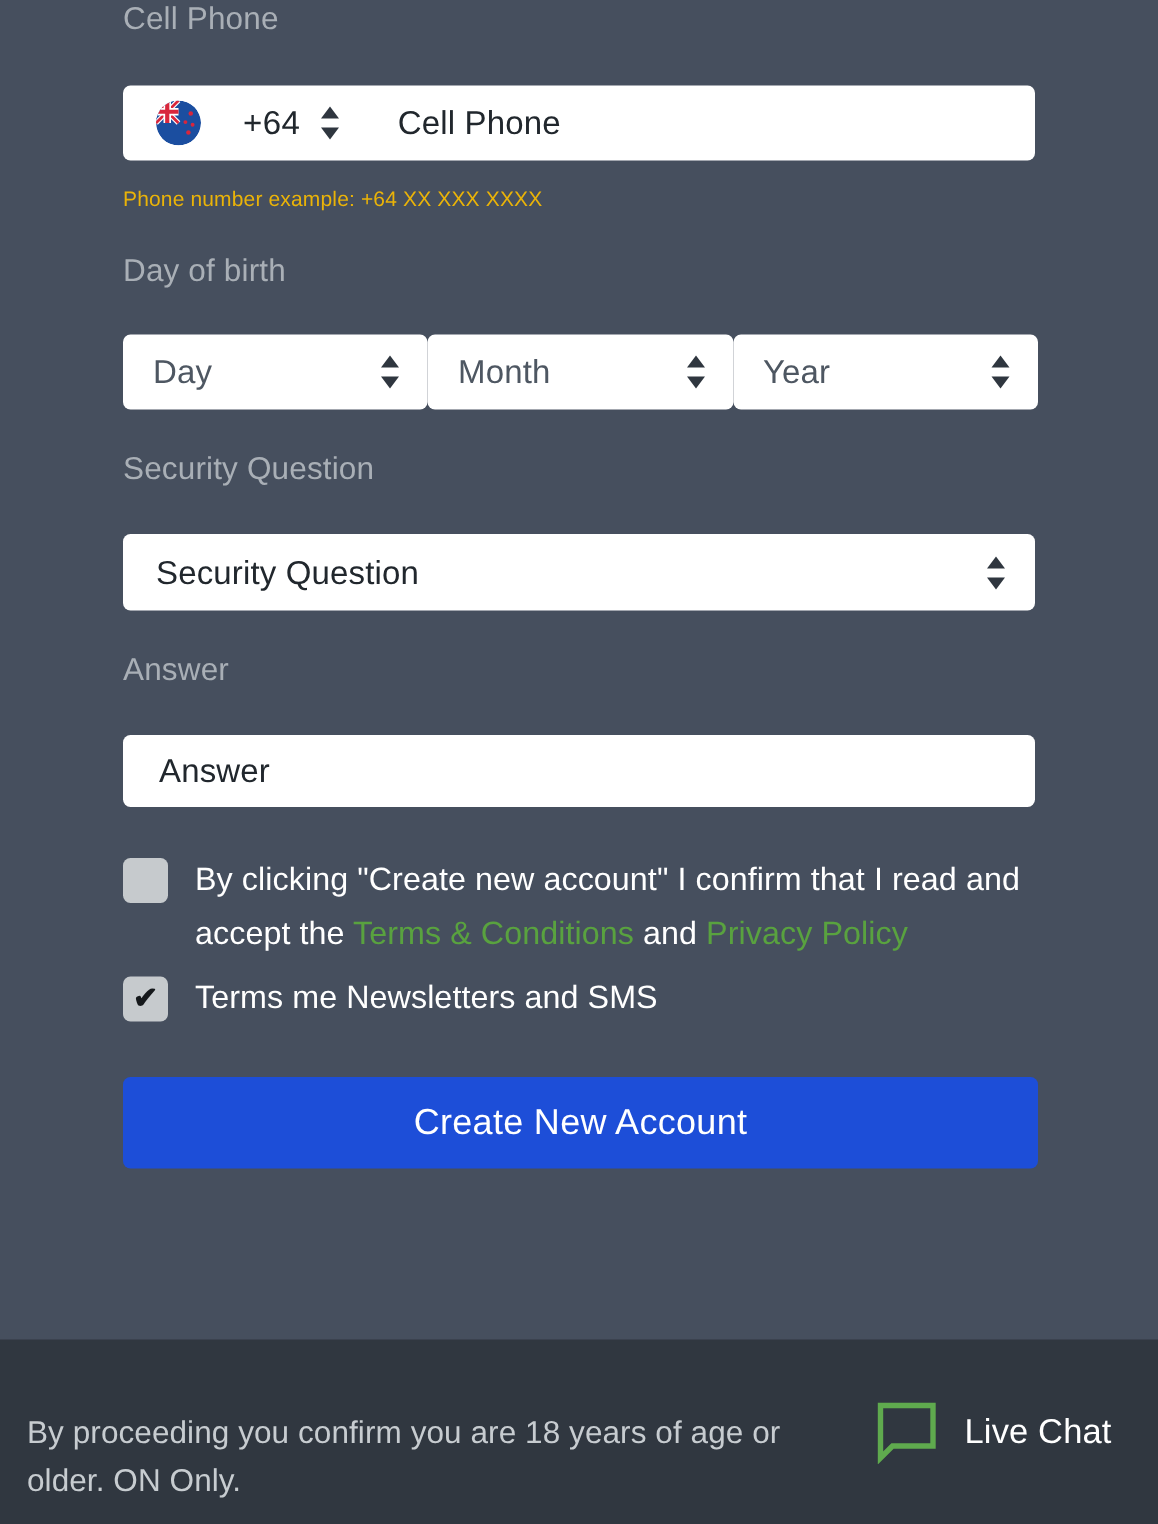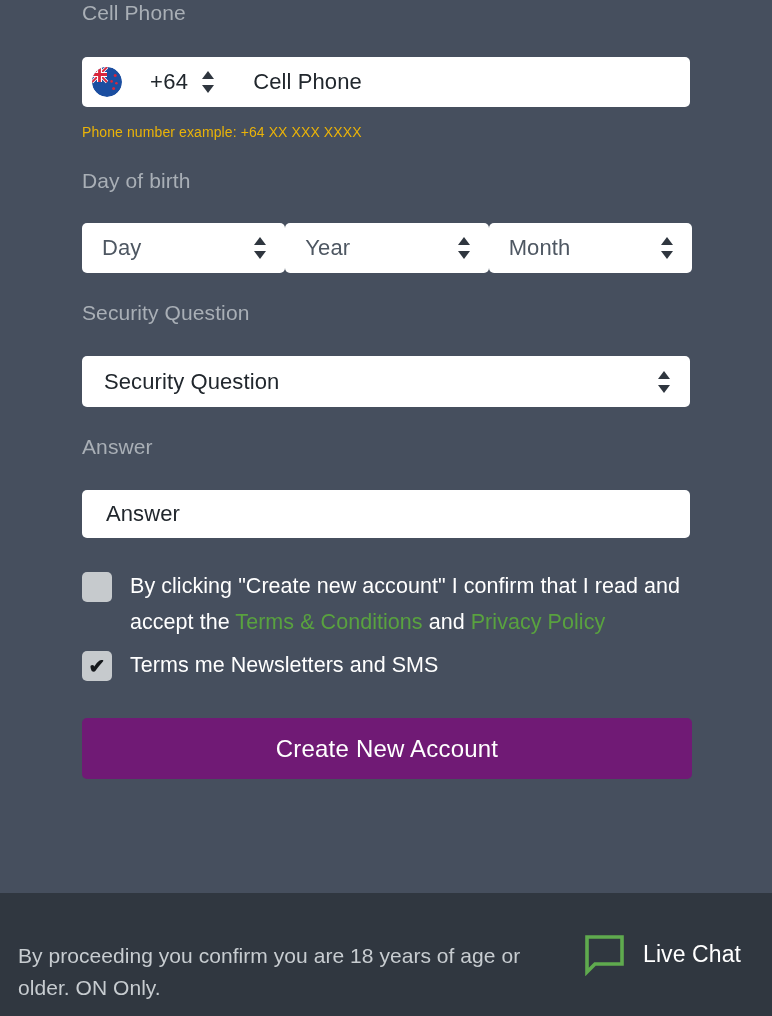--- a/index.html
+++ b/index.html
@@ -64,21 +64,21 @@
   }
 
   .control-text.placeholder-grey {
     color: #4e5762;
   }
 
   
   .phone-row {
     margin-top: 31px;
     width: 608px;
-    padding-left: 10px;
+    padding-left: 22px;
   }
 
   .flag-icon {
     width: 30px;
     height: 30px;
     border-radius: 50%;
     overflow: hidden;
     flex: 0 0 auto;
     position: relative;
     display: block;
@@ -203,21 +203,21 @@
   .link-green {
     color: #59a23f;
     text-decoration: none;
   }
 
   
   .submit-btn {
     margin-top: 35px;
     width: 610px;
     height: 61px;
-    background: #701a75;
+    background: #1d4ed8;
     border: none;
     border-radius: 5px;
     color: #ffffff;
     font-family: "Liberation Sans", sans-serif;
     font-size: 24px;
     letter-spacing: 0.2px;
     cursor: pointer;
     display: flex;
     align-items: center;
     justify-content: center;
@@ -307,25 +307,25 @@
     <div class="help-text" style="margin-top:13px;">Phone number example: +64 XX XXX XXXX</div>
 
     <div class="field-label dob-label">Day of birth</div>
 
     <div class="dob-row">
       <div class="control dob-select">
         <span class="control-text placeholder-grey">Day</span>
         <span class="ud-arrows"></span>
       </div>
       <div class="control dob-select">
+        <span class="control-text placeholder-grey">Month</span>
+        <span class="ud-arrows"></span>
+      </div>
+      <div class="control dob-select">
         <span class="control-text placeholder-grey">Year</span>
-        <span class="ud-arrows"></span>
-      </div>
-      <div class="control dob-select">
-        <span class="control-text placeholder-grey">Month</span>
         <span class="ud-arrows"></span>
       </div>
     </div>
 
     <div class="field-label sq-label">Security Question</div>
 
     <div class="control sq-select">
       <span class="control-text">Security Question</span>
       <span class="ud-arrows"></span>
     </div>

